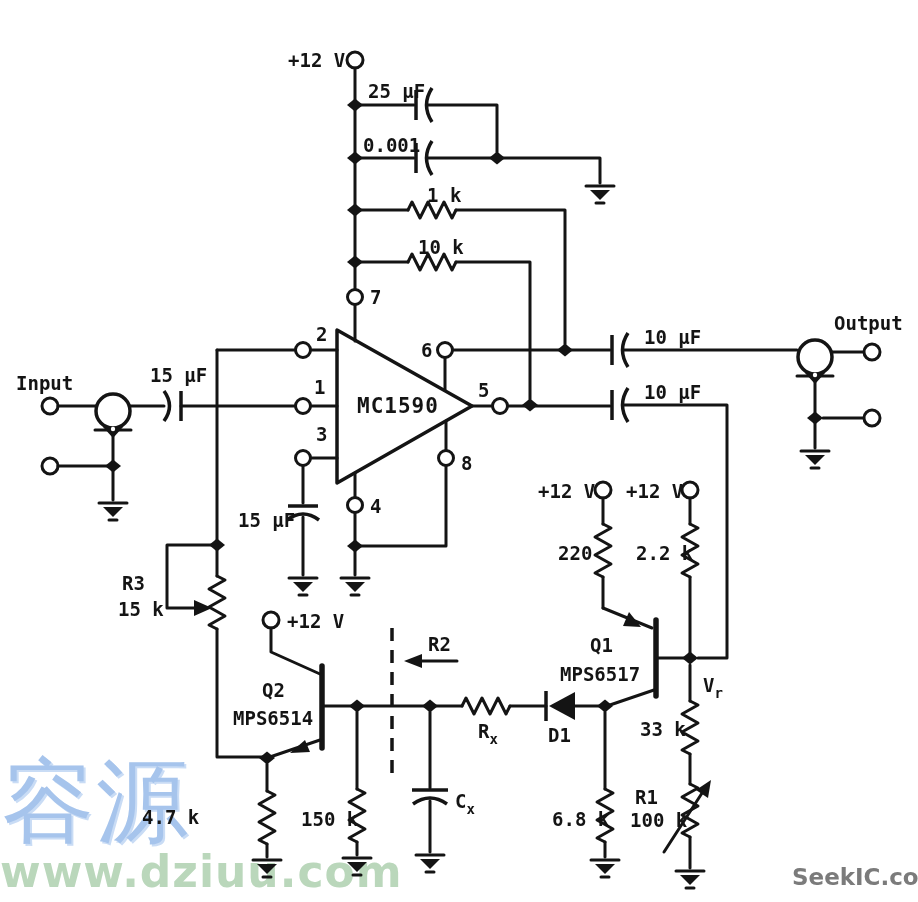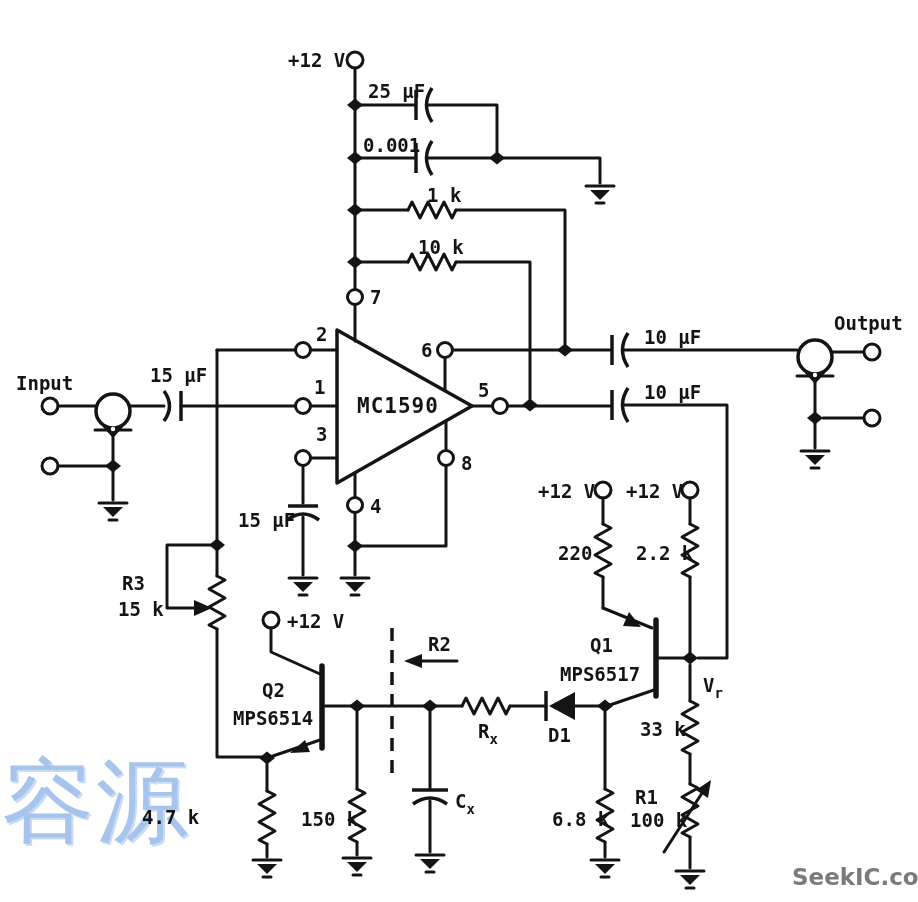--- a/index.html
+++ b/index.html
@@ -22,20 +22,21 @@
   .lbl-ic{font-size:21px;letter-spacing:1px;}
   .lbl-sub{font-size:14px;}
   .dash{stroke:#141414;stroke-width:3.5;fill:none;stroke-dasharray:13 9;}
 </style>
 </head>
 <body>
 
 <div class="stage">
 
   <div class="wm wm-cn1">容源</div>
+  <div class="wm wm-url">www.dziuu.com</div>
   <div class="wm wm-brand">SeekIC.com</div>
 
   <svg class="schem" width="918" height="902" viewBox="0 0 918 902">
     <defs>
       <g id="gnd">
         <path class="w" d="M-14,0 H14"></path>
         <path class="fillb" d="M-10,4 L10,4 L0,14 Z"></path>
         <path class="w" d="M-4,17 H4"></path>
       </g>
       <path id="jd" class="fillb" d="M-8,0 L0,-6.5 L8,0 L0,6.5 Z"></path>

